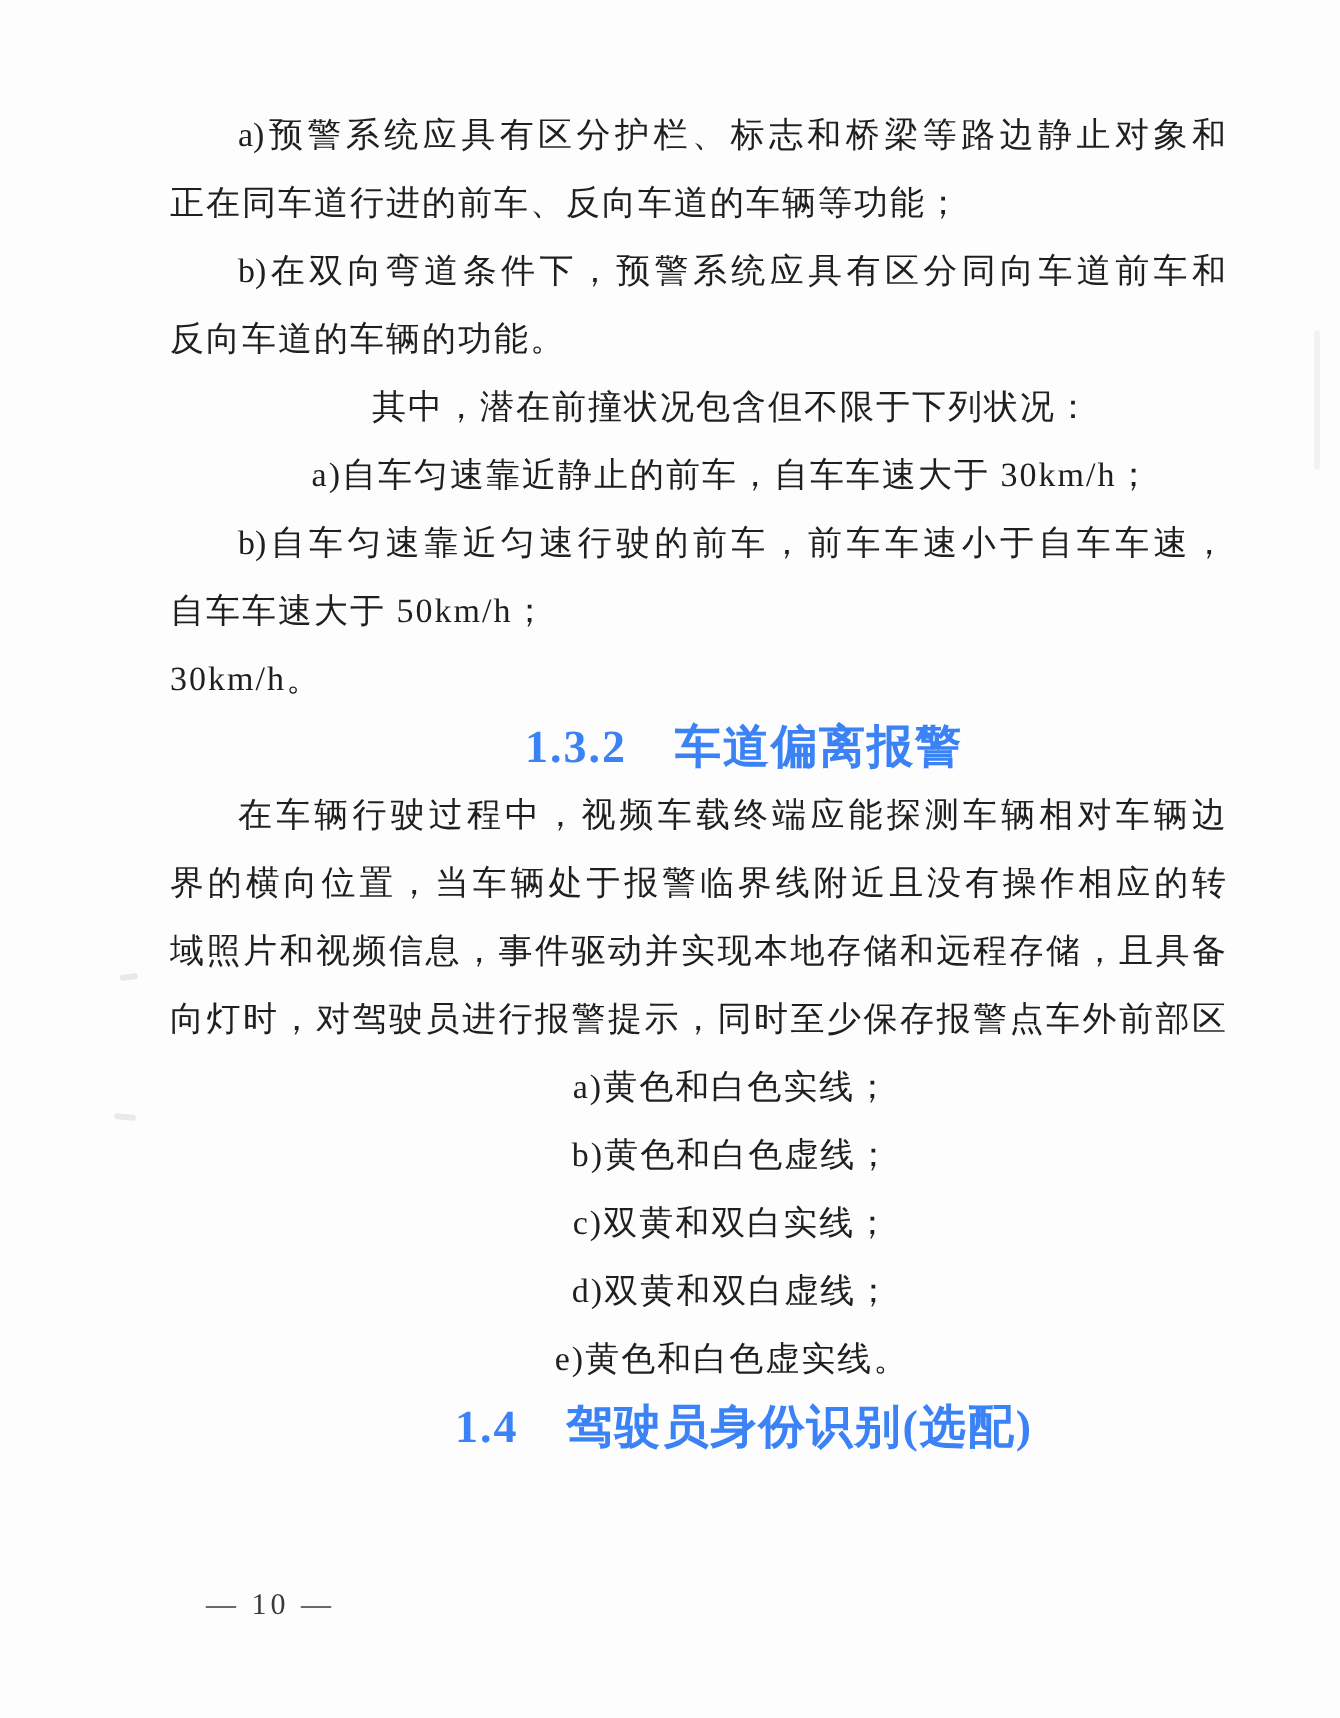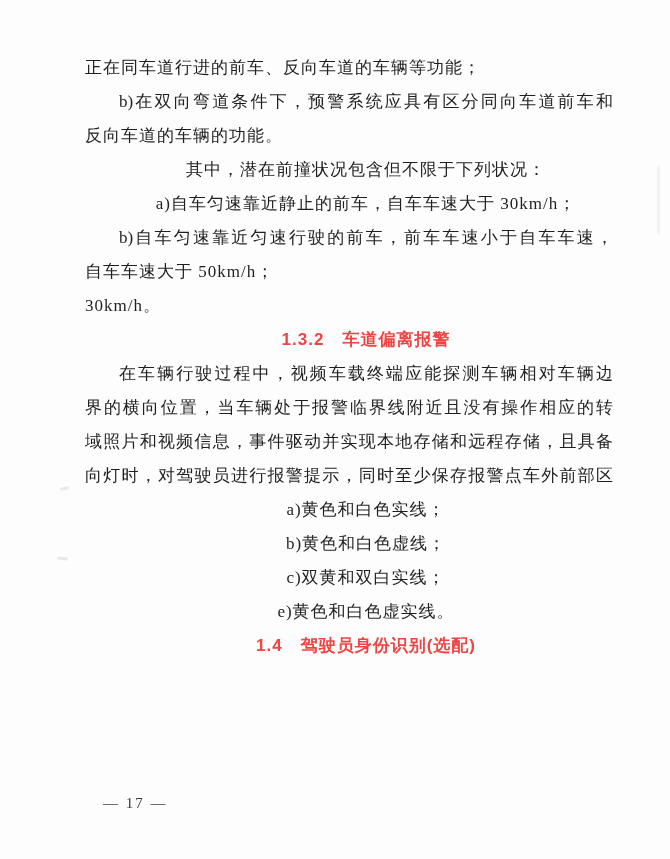--- a/index.html
+++ b/index.html
@@ -34,24 +34,24 @@
     text-indent: 2em;
     text-align: center;
   }
   .ln.justify {
     letter-spacing: 0;
     white-space: normal;
     text-align: justify;
     text-align-last: justify;
   }
   .ln.heading {
-    font-family: Liberation Sans, sans-serif;
+    font-family: Liberation Serif, serif;
     font-weight: 700;
-    font-size: 17px;
-    color: #ef4444;
+    font-size: 23px;
+    color: #3b82f6;
   }
   .footer {
     position: absolute;
     top: 794px;
     left: 103px;
     font-size: 15px;
     line-height: 18px;
     letter-spacing: 2px;
     color: #3a3a3a;
     font-family: "Liberation Serif", "DejaVu Serif", serif;
@@ -67,38 +67,40 @@
   .artifact.a3 {
     left: 657px; top: 165px; width: 3px; height: 70px;
     background: rgba(60, 60, 60, 0.06); transform: none;
   }
 </style>
 </head>
 <body>
 
 <div class="page">
   <div class="content">
+    <div class="ln indent justify">a)预警系统应具有区分护栏、标志和桥梁等路边静止对象和</div>
     <div class="ln">正在同车道行进的前车、反向车道的车辆等功能；</div>
     <div class="ln indent justify">b)在双向弯道条件下，预警系统应具有区分同向车道前车和</div>
     <div class="ln">反向车道的车辆的功能。</div>
     <div class="ln indent">其中，潜在前撞状况包含但不限于下列状况：</div>
     <div class="ln indent">a)自车匀速靠近静止的前车，自车车速大于 30km/h；</div>
     <div class="ln indent justify">b)自车匀速靠近匀速行驶的前车，前车车速小于自车车速，</div>
     <div class="ln">自车车速大于 50km/h；</div>
     <div class="ln">30km/h。</div>
     <div class="ln indent heading">1.3.2　车道偏离报警</div>
     <div class="ln indent justify">在车辆行驶过程中，视频车载终端应能探测车辆相对车辆边</div>
     <div class="ln justify">界的横向位置，当车辆处于报警临界线附近且没有操作相应的转</div>
     <div class="ln justify">域照片和视频信息，事件驱动并实现本地存储和远程存储，且具备</div>
     <div class="ln justify">向灯时，对驾驶员进行报警提示，同时至少保存报警点车外前部区</div>
     <div class="ln indent">a)黄色和白色实线；</div>
     <div class="ln indent">b)黄色和白色虚线；</div>
     <div class="ln indent">c)双黄和双白实线；</div>
+    <div class="ln indent">d)双黄和双白虚线；</div>
     <div class="ln indent">e)黄色和白色虚实线。</div>
     <div class="ln indent heading">1.4　驾驶员身份识别(选配)</div>
   </div>
 
-  <div class="footer">— 17 —</div>
+  <div class="footer">— 10 —</div>
 
   <div class="artifact a1"></div>
   <div class="artifact a2"></div>
   <div class="artifact a3"></div>
 </div>
 
 </body></html>

